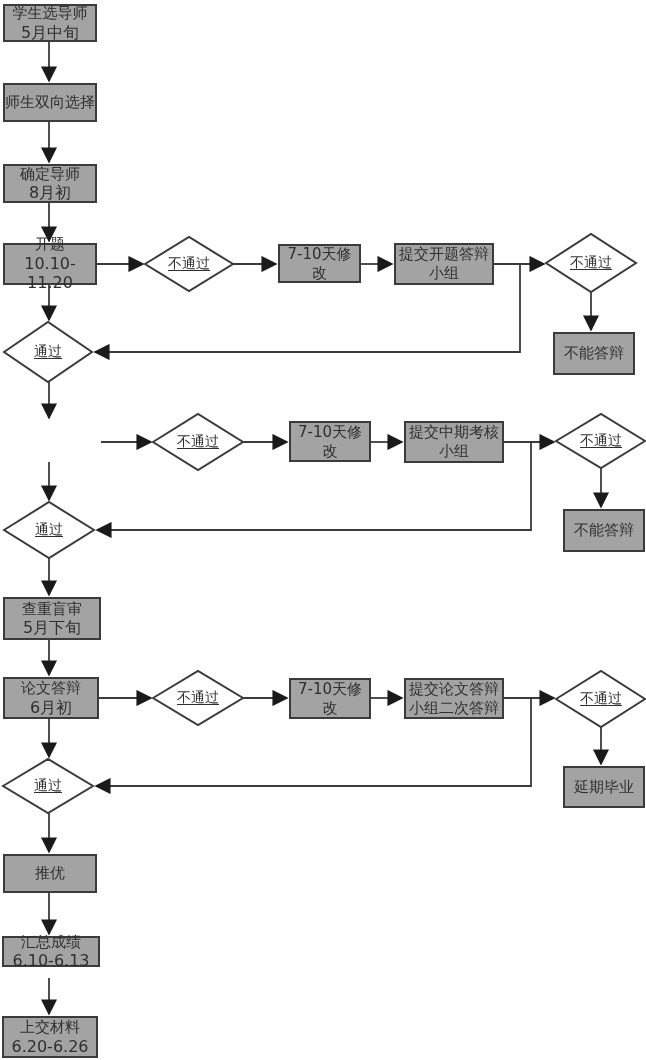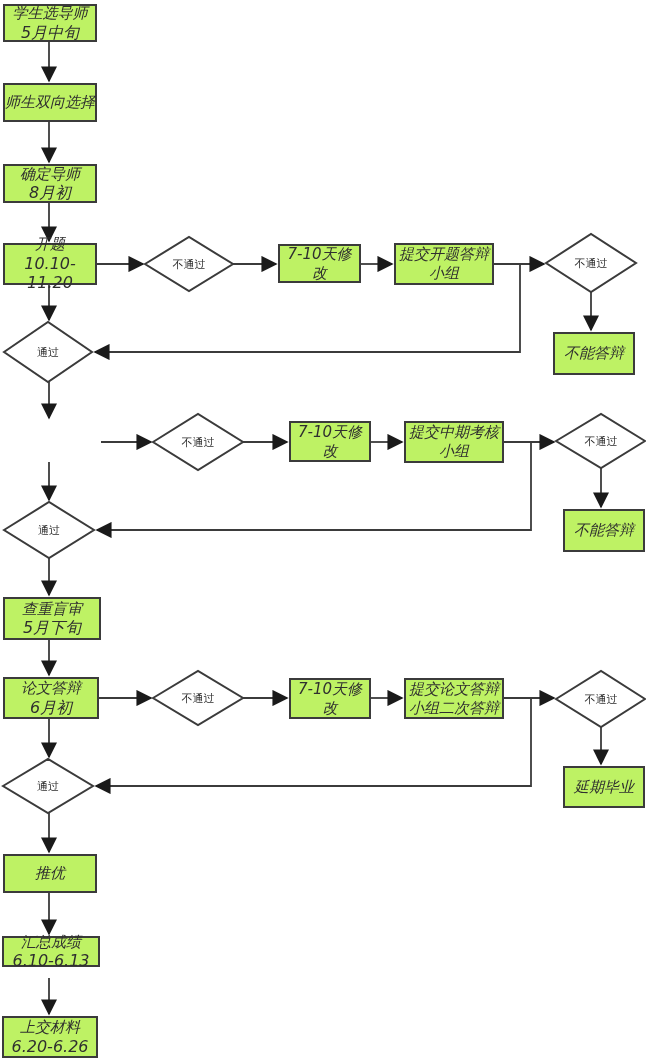--- a/index.html
+++ b/index.html
@@ -9,31 +9,30 @@
     --arrow:#1a1a1a;
   }
   html,body{margin:0;padding:0;background:var(--bg);}
   body{font-family:"DejaVu Sans","Liberation Sans",sans-serif;color:var(--text);}
   #canvas{position:relative;width:646px;height:1060px;background:var(--bg);overflow:hidden;}
   #wires{position:absolute;left:0;top:0;}
   .wire{stroke:var(--stroke);stroke-width:1.8;fill:none;}
   .diamond{fill:#ffffff;stroke:var(--stroke);stroke-width:2;}
   .node{
     position:absolute;box-sizing:border-box;
-    border:2px solid var(--stroke);background:#bef264;
+    border:2px solid var(--stroke);background:#a3a3a3;
     display:flex;flex-direction:column;align-items:center;justify-content:center;
     text-align:center;
-    font-style:italic;
   }
   .nl{font-size:15px;line-height:1.25;white-space:pre-line;color:var(--text);}
   .ns{font-size:16px;line-height:1.2;color:var(--text);}
   .dlabel{
     position:absolute;transform:translate(-50%,-50%);
-    font-size:11px;color:var(--text);white-space:nowrap;
-    text-underline-offset:2px;
+    font-size:14px;color:var(--text);white-space:nowrap;
+    text-decoration:underline;text-underline-offset:2px;
   }
 </style>
 </head>
 <body>
 
 <div id="canvas">
 
   <svg id="wires" width="646" height="1060" viewBox="0 0 646 1060">
     <defs>
       <marker id="arrow" viewBox="0 0 10 10" refX="9" refY="5" markerWidth="9" markerHeight="9" orient="auto-start-reverse">

